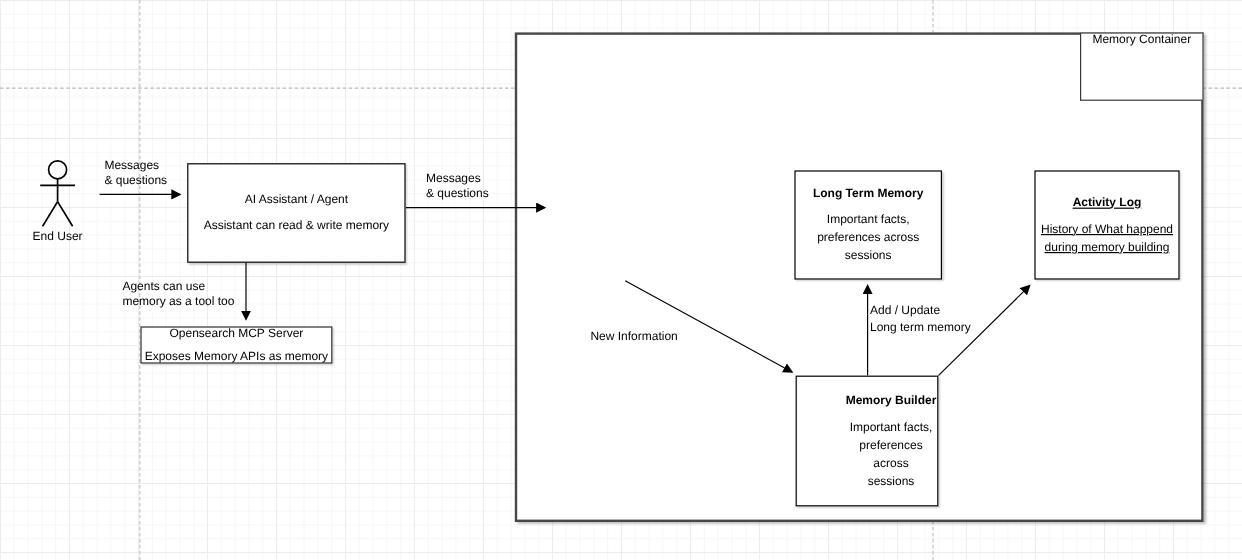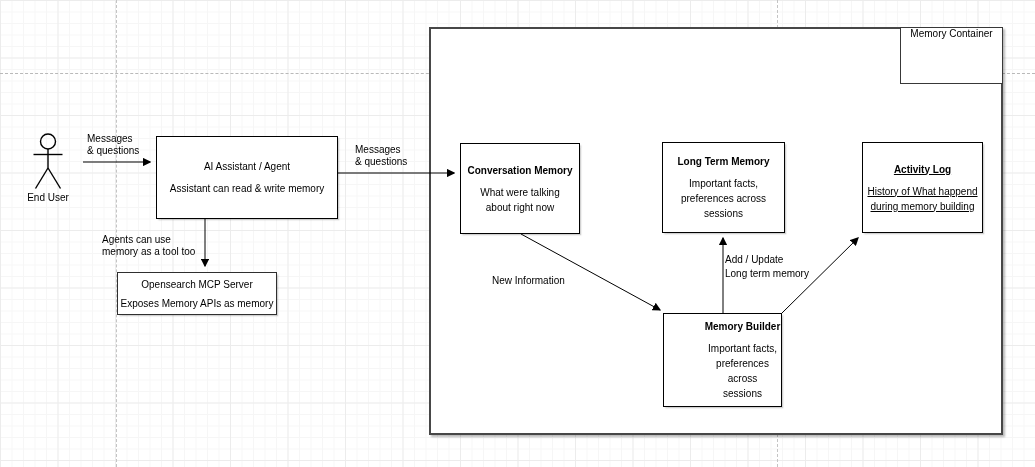--- a/index.html
+++ b/index.html
@@ -83,49 +83,44 @@
       <path d="M18 35 L30.5 55.5"></path>
     </g>
   </svg>
   <div class="actor-label">End User</div>
 
   <div class="box" style="left:156px;top:136px;width:182px;height:83px;">
     <div class="t">AI Assistant / Agent</div>
     <div class="t">Assistant can read &amp; write memory</div>
   </div>
 
-  <div class="box" style="left:117px;top:272px;width:160px;height:43px;gap:6px;line-height:13px;border-color:#2f2f2f;">
+  <div class="box" style="left:117px;top:272px;width:160px;height:31px;gap:6px;line-height:13px;border-color:#2f2f2f;">
     <div class="t">Opensearch MCP Server</div>
     <div class="t">Exposes Memory APIs as memory</div>
   </div>
 
   <div class="ctitle">
     <span>Memory Container</span>
   </div>
 
-  <div class="box" style="left:460px;top:143px;width:120px;height:91px;">
-    <div class="t b">Conversation Memory</div>
-    <div class="t">What were talking
-about right now</div>
-  </div>
 
   <div class="box" style="left:662px;top:142px;width:123px;height:91px;">
     <div class="t b">Long Term Memory</div>
     <div class="t">Important facts,
 preferences across
 sessions</div>
   </div>
 
   <div class="box" style="left:862px;top:142px;width:121px;height:91px;text-decoration:underline;">
     <div class="t b">Activity Log</div>
     <div class="t">History of What happend
 during memory building</div>
   </div>
 
-  <div class="box" style="left:663px;top:313px;width:119px;height:94px;padding-left:40px;">
+  <div class="box" style="left:663px;top:313px;width:119px;height:109px;padding-left:40px;">
     <div class="t b">Memory Builder</div>
     <div class="t">Important facts,
 preferences across
 sessions</div>
   </div>
 
   <div class="edge-label" style="left:87px;top:133px;">Messages
 &amp; questions</div>
   <div class="edge-label" style="left:355px;top:144px;">Messages
 &amp; questions</div>

